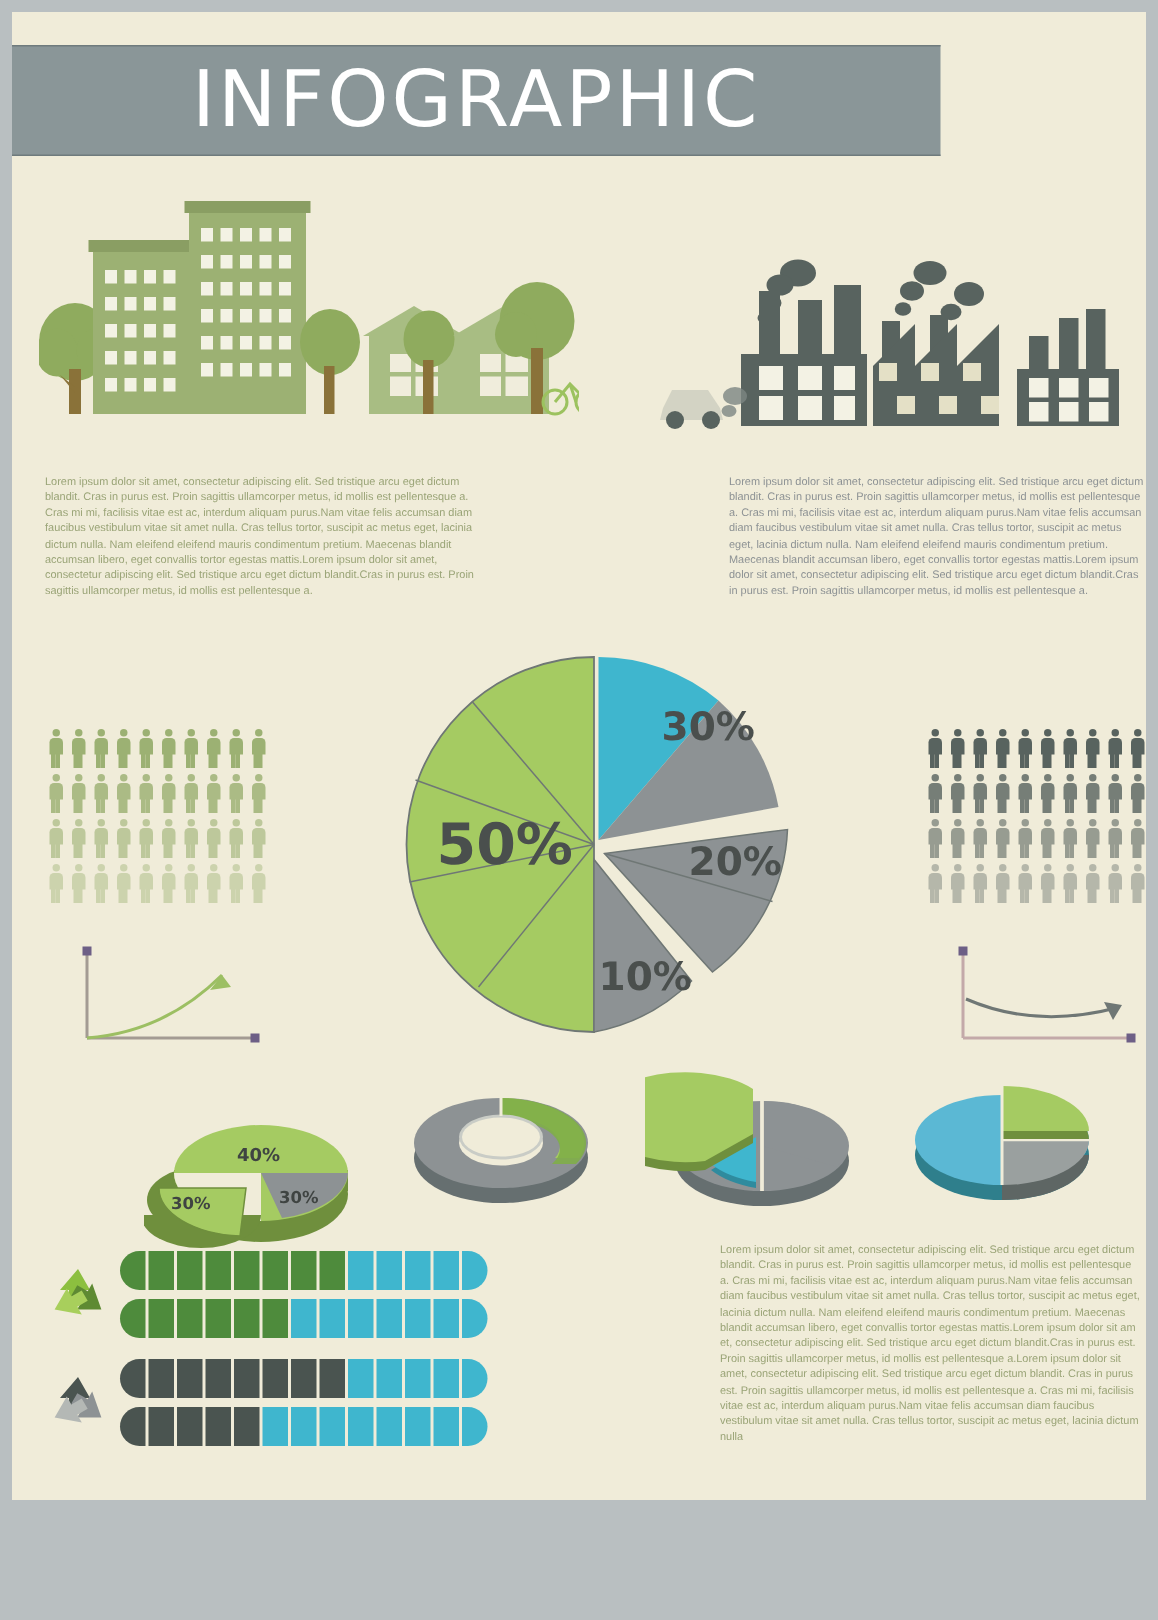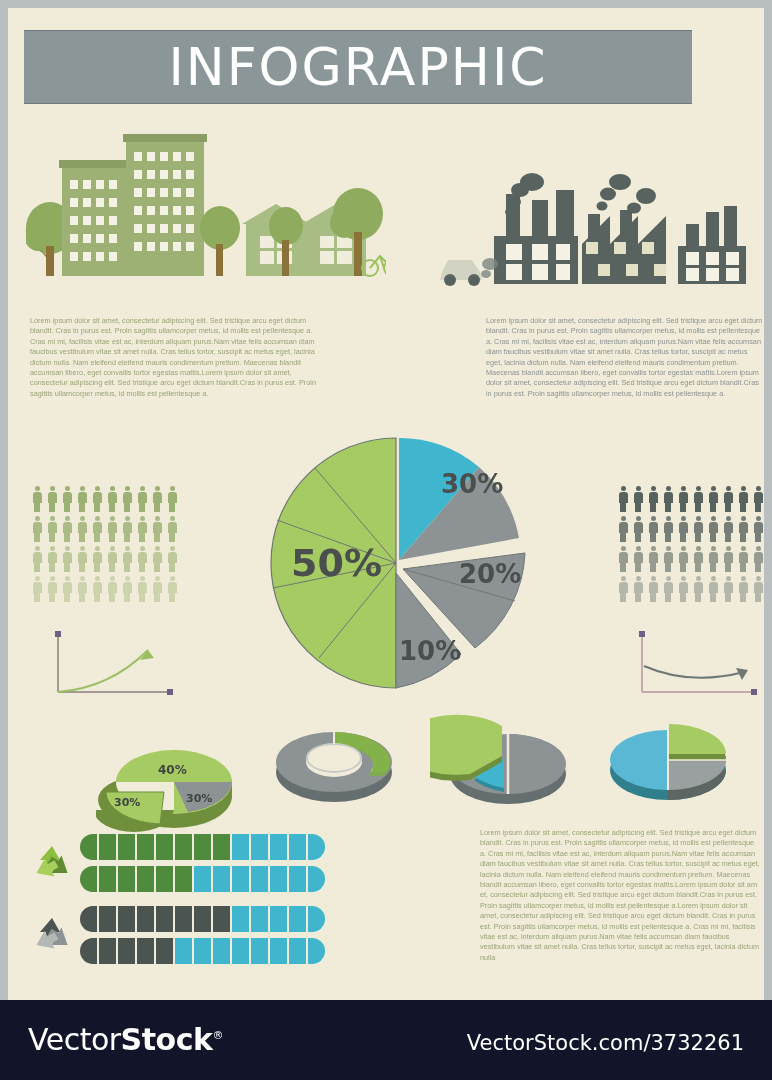--- a/index.html
+++ b/index.html
@@ -1,21 +1,21 @@
 <!DOCTYPE html>
 <html><head>
 <meta charset="utf-8">
 <style>
   html,body{margin:0;padding:0;background:#6f7577;}
   body{font-family:"Liberation Sans",sans-serif;}
   #page{position:relative;width:772px;height:1080px;background:#b9bfc1;overflow:hidden;}
   #canvas{position:absolute;left:8px;top:8px;width:756px;height:992px;background:#f0ecd9;overflow:hidden;}
 
   
-  .banner{position:absolute;left:16px;top:22px;width:668px;height:72px;background:#8a9698;
+  .banner{position:absolute;left:0;top:22px;width:619px;height:72px;background:#8a9698;
           border-top:1px solid #6f7b7d;border-bottom:1px solid #6f7b7d;
           display:flex;align-items:center;justify-content:center;}
   .banner-title{color:#ffffff;font-size:52px;letter-spacing:2px;font-weight:400;
           font-family:"DejaVu Sans",sans-serif;line-height:1;}
 
   
   .scene{position:absolute;}
 
   
   .para{position:absolute;font-size:7.3px;line-height:10.4px;text-align:left;}
@@ -938,18 +938,14 @@
           <div class="seg" style="width: 17px; background: rgb(63, 182, 206);"></div>
           <div class="seg" style="width: 17px; background: rgb(63, 182, 206);"></div>
           <div class="seg" style="width: 17px; background: rgb(63, 182, 206);"></div>
           <div class="seg" style="width: 17px; background: rgb(63, 182, 206);"></div>
           <div class="seg" style="width: 17px; background: rgb(63, 182, 206);"></div>
         </div>
   </div>
 
 </div>
 
-  <div class="footer">
-    <div class="vs-logo"><span>Vector</span><b>Stock</b><sup>®</sup></div>
-    <div class="vs-url">VectorStock.com/3732261</div>
-  </div>
 
 </div>
 
 </body></html>

